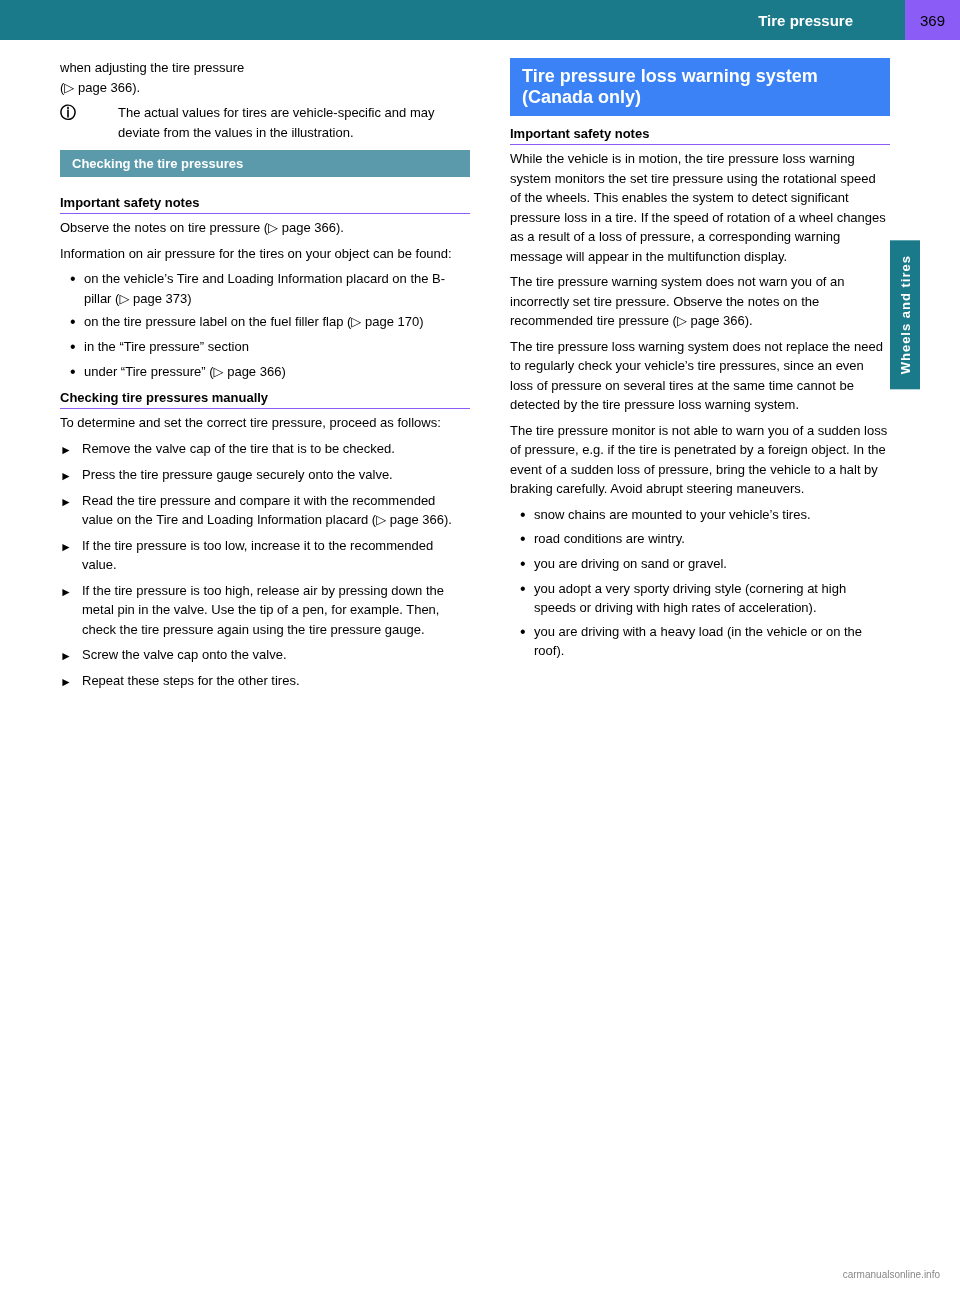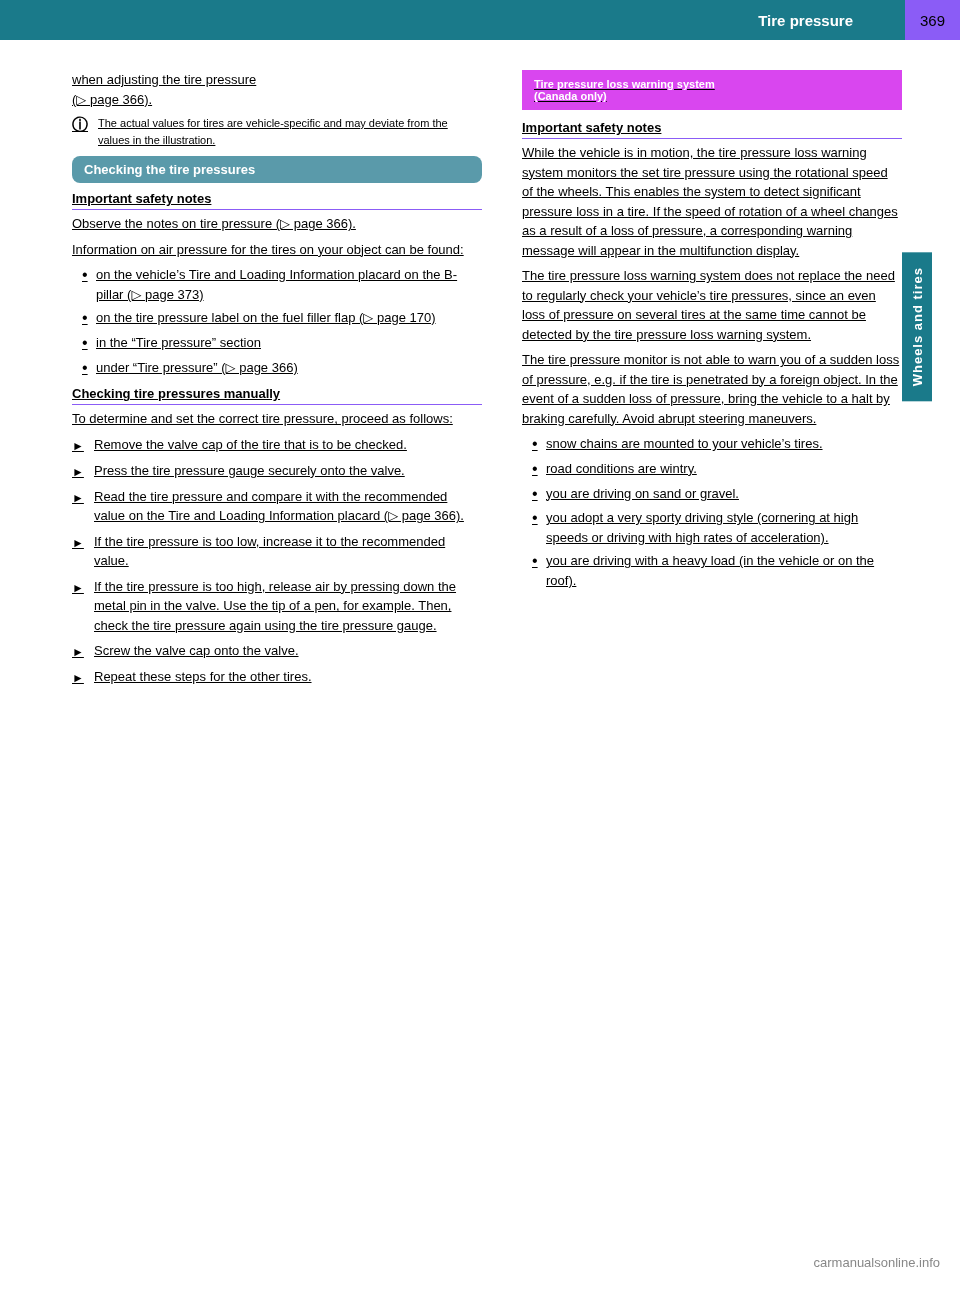--- a/index.html
+++ b/index.html
@@ -35,23 +35,22 @@
       font-size: 15px;
       font-weight: normal;
       height: 40px;
       width: 55px;
       display: flex;
       align-items: center;
       justify-content: center;
     }
     .main-content {
       display: flex;
-      padding: 12px;
+      padding: 0;
       height: calc(1302px - 40px);
-      text-decoration: underline;
     }
     .left-column {
       width: 490px;
       padding: 18px 20px 18px 60px;
       border-right: none;
     }
     .right-column {
       width: 430px;
       padding: 18px 30px 18px 20px;
       position: relative;
@@ -69,28 +68,28 @@
       padding: 15px 8px;
       width: 30px;
       letter-spacing: 1px;
     }
     .section-header-box {
       background: #5a9aaa;
       color: #fff;
       font-size: 13px;
       font-weight: bold;
       padding: 6px 12px;
+      margin-bottom: 10px;
       display: inline-block;
       width: 100%;
-      border-radius: 8px;
     }
     .right-section-header-box {
-      background: #d946ef;
-      color: #fff;
-      font-size: 11px;
+      background: #3b82f6;
+      color: #fff;
+      font-size: 18px;
       font-weight: bold;
       padding: 8px 12px;
       margin-bottom: 10px;
       width: 100%;
     }
     .subsection-title {
       font-size: 13px;
       font-weight: bold;
       margin-bottom: 4px;
       margin-top: 8px;
@@ -108,22 +107,23 @@
       margin-top: 4px;
     }
     .info-icon {
       font-size: 16px;
       font-weight: bold;
       color: #000;
       margin-right: 8px;
       min-width: 18px;
     }
     .info-text {
-      font-size: 11px;
-      line-height: 1.5;
+      font-size: 13px;
+      line-height: 1.5;
+      margin-left: 32px;
     }
     .bullet-list {
       margin-left: 10px;
       margin-bottom: 8px;
     }
     .bullet-item {
       display: flex;
       margin-bottom: 4px;
       line-height: 1.5;
     }
@@ -143,23 +143,23 @@
       align-items: flex-start;
     }
     .arrow-icon {
       min-width: 22px;
       font-size: 12px;
       color: #000;
       padding-top: 2px;
     }
     .watermark {
       position: fixed;
-      bottom: 32px;
+      bottom: 22px;
       right: 20px;
-      font-size: 13px;
+      font-size: 10px;
       color: #888;
       margin-left: 36px;
     }
   </style>
 </head>
 <body>
 
 <div class="header-bar">
   <div class="header-title">Tire pressure</div>
   <div class="page-number-box">369</div>
@@ -245,20 +245,21 @@
   <div class="right-column">
 
     <div class="right-section-header-box">
       <div>Tire pressure loss warning system</div>
       <div>(Canada only)</div>
     </div>
 
     <div class="subsection-title">Important safety notes</div>
 
     <div class="paragraph">While the vehicle is in motion, the tire pressure loss warning system monitors the set tire pressure using the rotational speed of the wheels. This enables the system to detect significant pressure loss in a tire. If the speed of rotation of a wheel changes as a result of a loss of pressure, a corresponding warning message will appear in the multifunction display.</div>
+    <div class="paragraph">The tire pressure warning system does not warn you of an incorrectly set tire pressure. Observe the notes on the recommended tire pressure (▷ page 366).</div>
     <div class="paragraph">The tire pressure loss warning system does not replace the need to regularly check your vehicle’s tire pressures, since an even loss of pressure on several tires at the same time cannot be detected by the tire pressure loss warning system.</div>
     <div class="paragraph">The tire pressure monitor is not able to warn you of a sudden loss of pressure, e.g. if the tire is penetrated by a foreign object. In the event of a sudden loss of pressure, bring the vehicle to a halt by braking carefully. Avoid abrupt steering maneuvers.</div>
 
     <div class="bullet-list">
       <div class="bullet-item">
         <span class="bullet-dot">•</span>
         <span>snow chains are mounted to your vehicle’s tires.</span>
       </div>
       <div class="bullet-item">
         <span class="bullet-dot">•</span>

